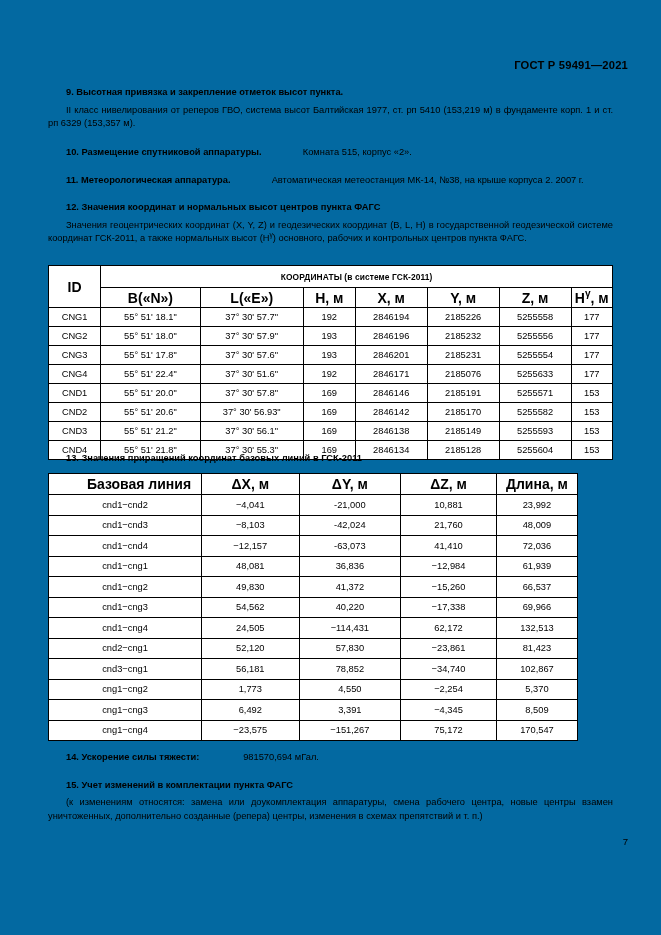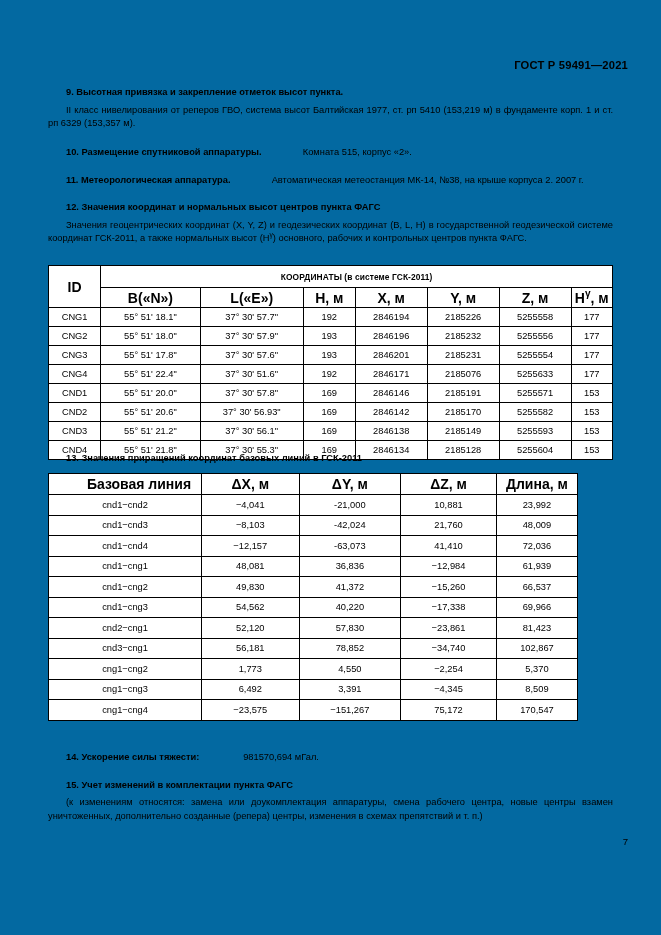--- a/index.html
+++ b/index.html
@@ -326,20 +326,27 @@
           <td>66,537</td>
         </tr>
         <tr>
           <td>cnd1−cng3</td>
           <td>54,562</td>
           <td>40,220</td>
           <td>−17,338</td>
           <td>69,966</td>
         </tr>
         <tr>
+          <td>cnd1−cng4</td>
+          <td>24,505</td>
+          <td>−114,431</td>
+          <td>62,172</td>
+          <td>132,513</td>
+        </tr>
+        <tr>
           <td>cnd2−cng1</td>
           <td>52,120</td>
           <td>57,830</td>
           <td>−23,861</td>
           <td>81,423</td>
         </tr>
         <tr>
           <td>cnd3−cng1</td>
           <td>56,181</td>
           <td>78,852</td>

